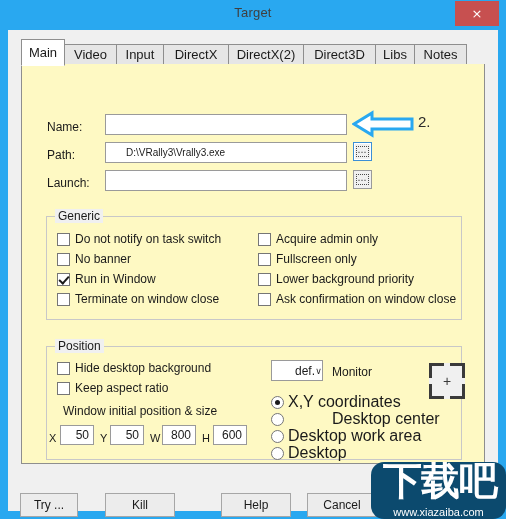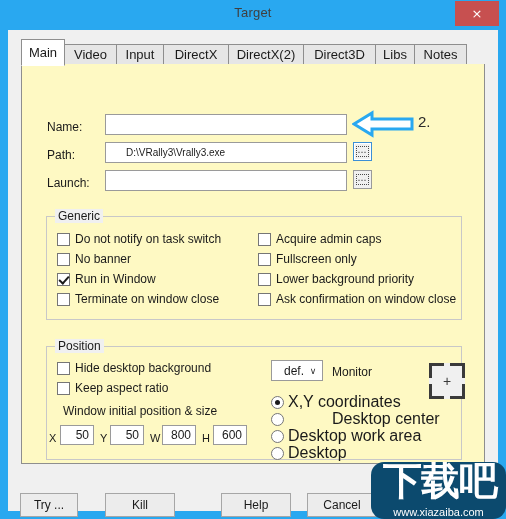--- a/index.html
+++ b/index.html
@@ -154,21 +154,21 @@
     width:5px;height:5px;border-radius:50%;background:#1a1a1a;
   }
 
   
   .combo{
     position:absolute;background:#ffffff;
     border:1px solid #9a9a9a;box-sizing:border-box;
     display:flex;align-items:center;cursor:pointer;
     font-size:12px;color:#1a1a1a;
   }
-  .combo .cval{padding-left:12px;flex:1;}
+  .combo .cval{padding-left:23px;flex:1;}
   .combo .carrow{
     width:18px;text-align:center;font-size:9px;color:#2b2b2b;
   }
 
   
   .num-label{position:absolute;font-size:11px;color:#1a1a1a;}
   .num-input{
     position:absolute;height:20px;
     background:#ffffff;border:1px solid #9a9a9a;
     box-sizing:border-box;
@@ -307,21 +307,21 @@
         <span class="box checked"></span>
         <span>Run in Window</span>
       </div>
       <div class="chk" style="left:35px;top:228px;">
         <span class="box"></span>
         <span>Terminate on window close</span>
       </div>
 
       <div class="chk" style="left:236px;top:168px;">
         <span class="box"></span>
-        <span>Acquire admin caps</span>
+        <span>Acquire admin only</span>
       </div>
       <div class="chk" style="left:236px;top:188px;">
         <span class="box"></span>
         <span>Fullscreen only</span>
       </div>
       <div class="chk" style="left:236px;top:208px;">
         <span class="box"></span>
         <span>Lower background priority</span>
       </div>
       <div class="chk" style="left:236px;top:228px;">

